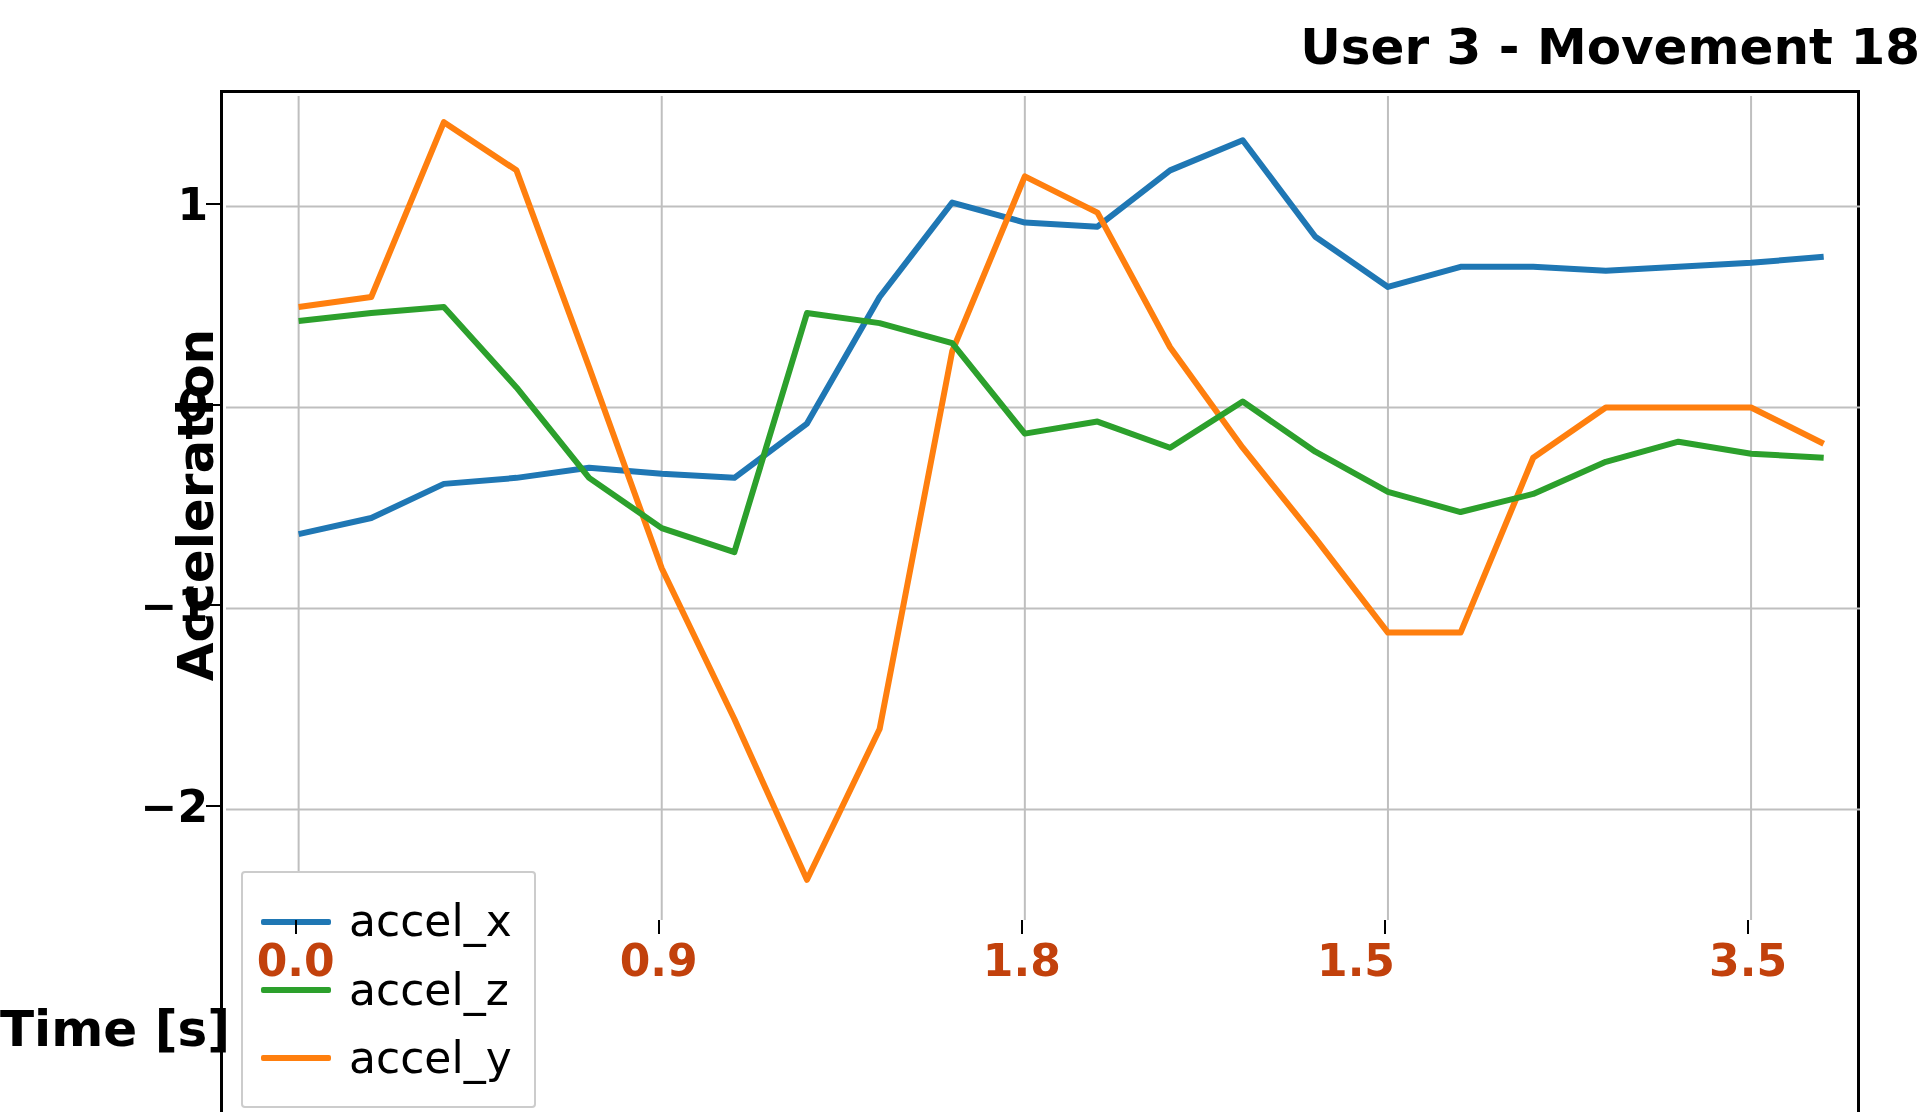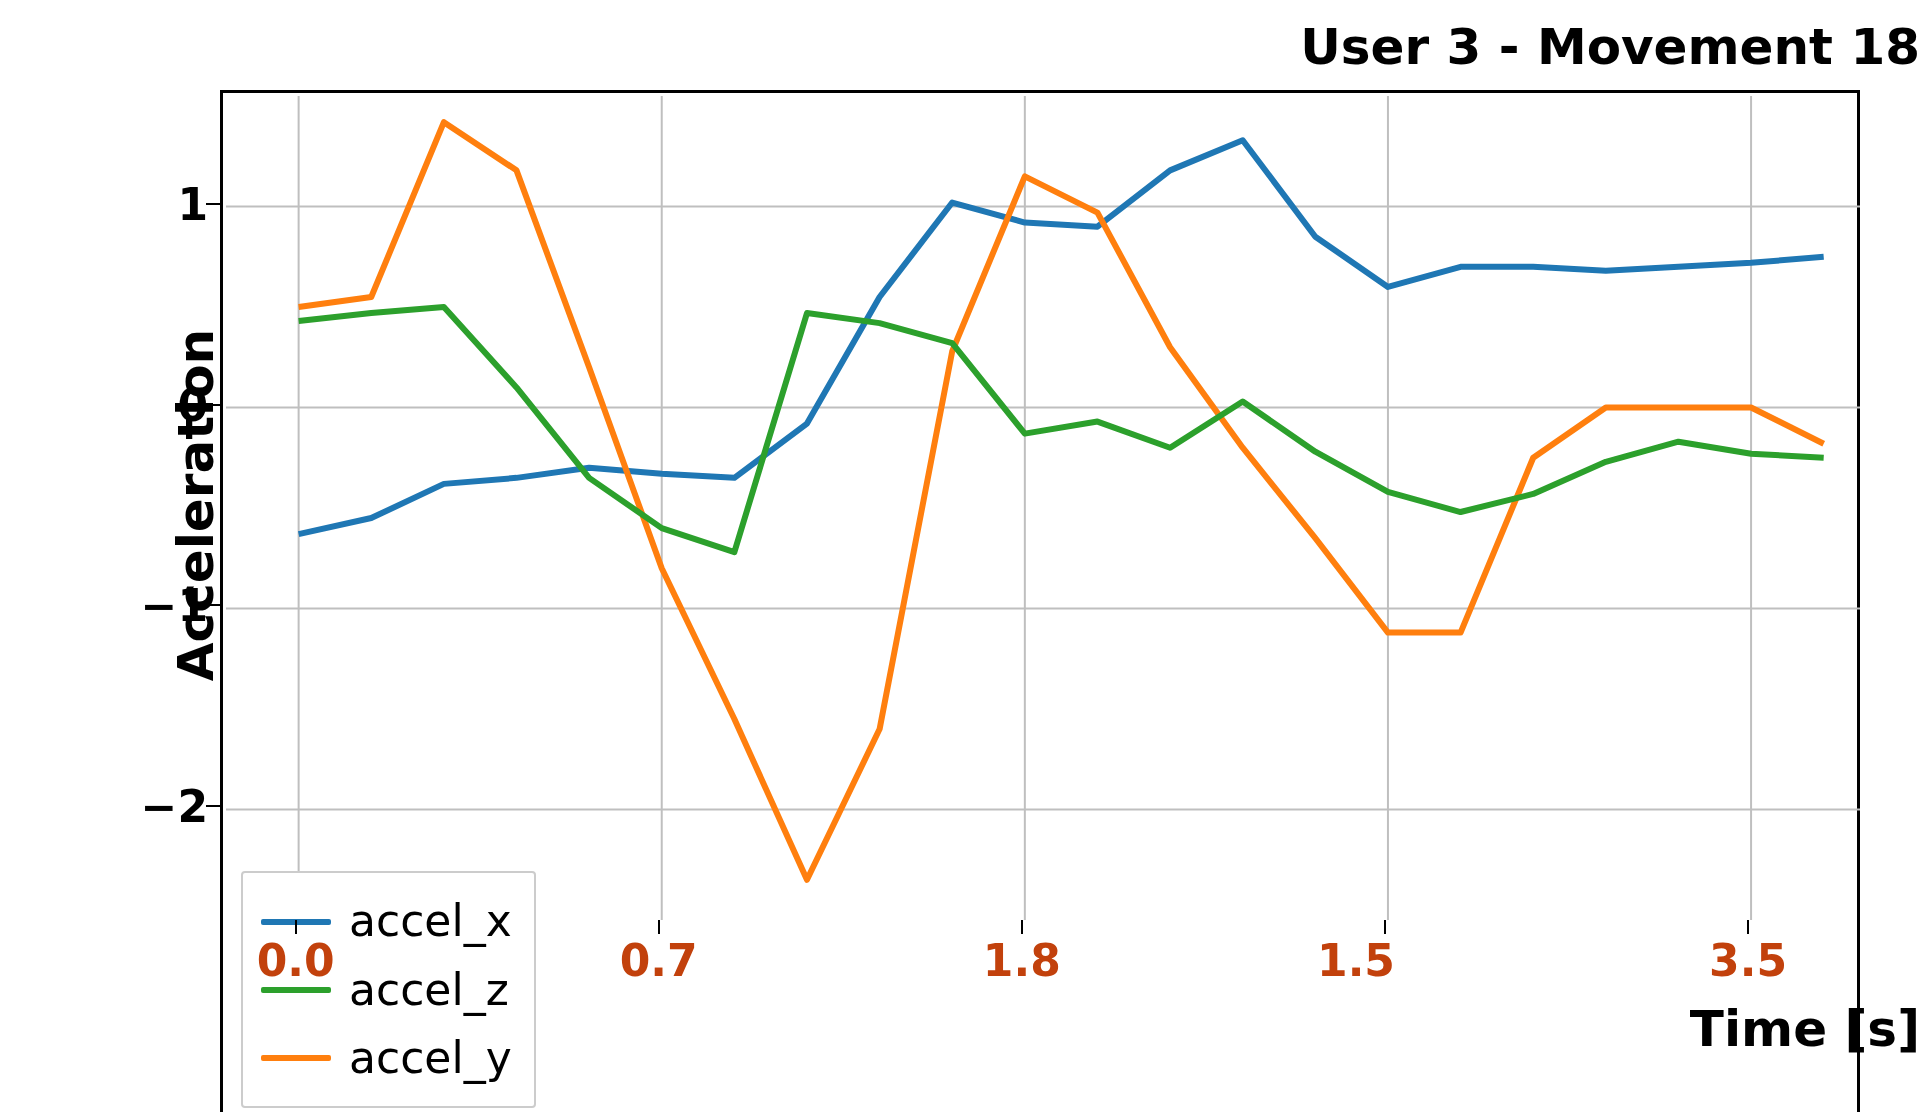--- a/index.html
+++ b/index.html
@@ -50,21 +50,21 @@
     transform: translateY(-50%);
     color: #000;
     text-align: right;
     width: 120px;
   }
   .xlabel {
     position: absolute;
     top: 1000px;
     left: 0;
     right: 0;
-    text-align: right;
+    text-align: left;
     font-size: 50px;
     font-weight: 700;
     color: #000;
   }
   .ylabel {
     position: absolute;
     left: 20px;
     top: 505px;
     font-size: 50px;
     font-weight: 700;
@@ -159,21 +159,21 @@
           <div class="legend-swatch" style="background: rgb(255, 127, 14);"></div>
           <span>accel_y</span>
         </div>
       </div>
   </div>
 
   <div id="tick-labels">
       <div class="x-tick-mark" style="left: 295.622px;"></div>
       <div class="tick-x" style="left: 295.622px;">0.0</div>
       <div class="x-tick-mark" style="left: 658.733px;"></div>
-      <div class="tick-x" style="left: 658.733px;">0.7</div>
+      <div class="tick-x" style="left: 658.733px;">0.9</div>
       <div class="x-tick-mark" style="left: 1021.84px;"></div>
       <div class="tick-x" style="left: 1021.84px;">1.8</div>
       <div class="x-tick-mark" style="left: 1384.96px;"></div>
       <div class="tick-x" style="left: 1356px;">1.5</div>
       <div class="x-tick-mark" style="left: 1748.07px;"></div>
       <div class="tick-x" style="left: 1748.07px;">3.5</div>
       <div class="y-tick-mark" style="top: 806.463px;"></div>
       <div class="tick-y" style="top: 806.463px;">−2</div>
       <div class="y-tick-mark" style="top: 605.488px;"></div>
       <div class="tick-y" style="top: 605.488px;">−1</div>

